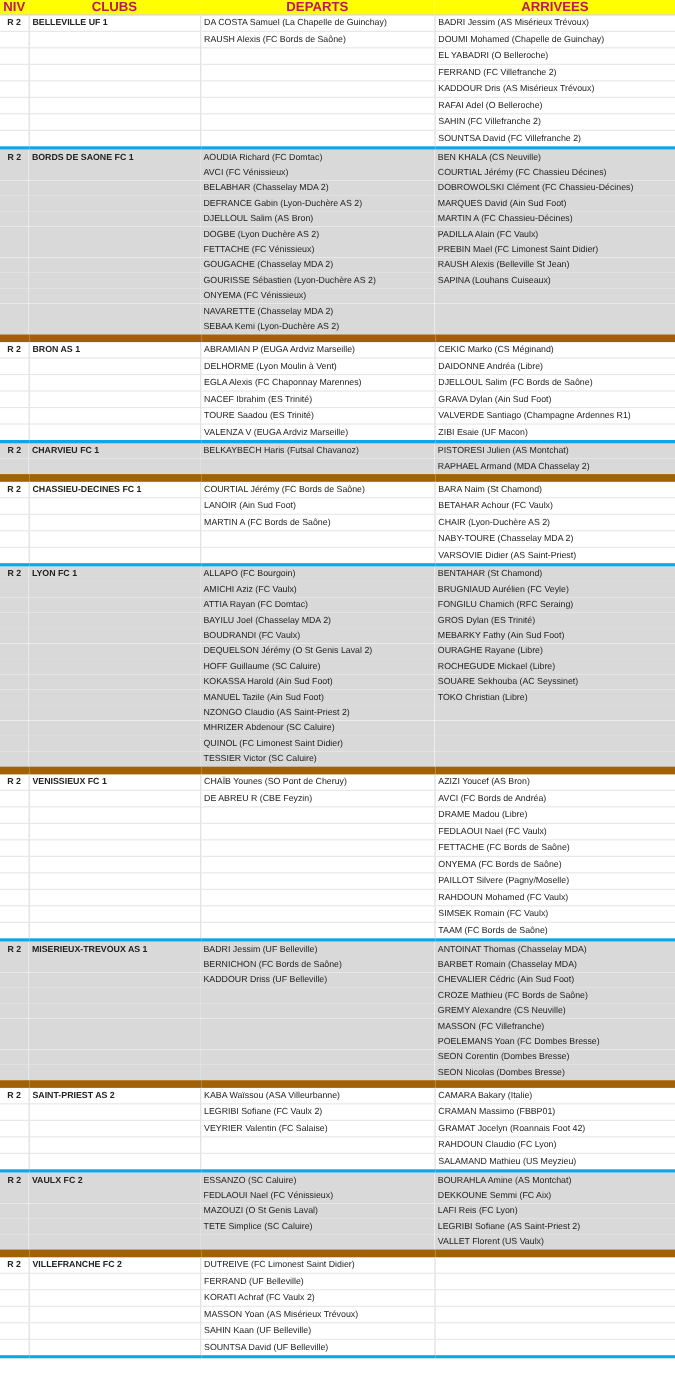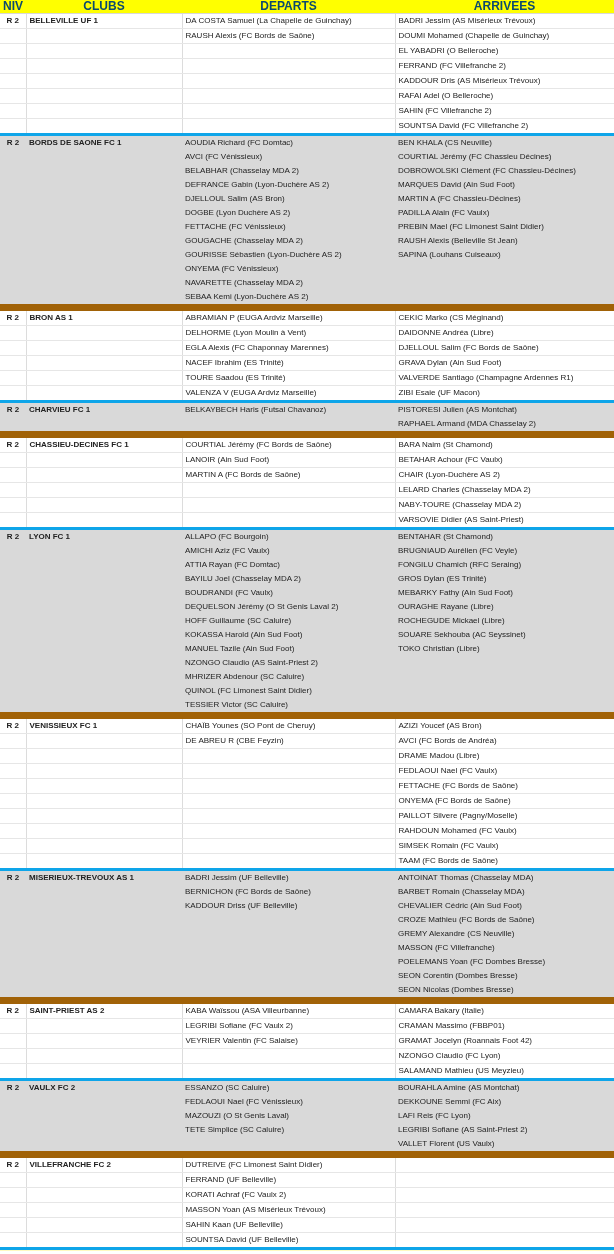--- a/index.html
+++ b/index.html
@@ -4,21 +4,21 @@
 <style>
   html, body { margin: 0; padding: 0; background: #ffffff; }
   body { width: 614px; height: 1254px; overflow: hidden; font-family: "Liberation Sans", sans-serif; }
   table { border-collapse: collapse; width: 614px; table-layout: fixed; }
   col.c-niv { width: 26px; }
   col.c-club { width: 156px; }
   col.c-dep { width: 213px; }
   col.c-arr { width: 219px; }
   th {
     background: #ffff00;
-    color: #0c4a6e;
+    color: #be185d;
     font-weight: bold;
     font-size: 12px;
     height: 13px;
     line-height: 13px;
     padding: 0;
     text-align: center;
     border-bottom: 1px solid #d8d8d8;
   }
   td {
     font-size: 8px;
@@ -248,26 +248,20 @@
       <tr>
         <td class="niv"></td>
         <td class="club"></td>
         <td class="dep">MARTIN A (FC Bords de Saône)</td>
         <td class="arr">CHAIR (Lyon-Duchère AS 2)</td>
       </tr>
       <tr>
         <td class="niv"></td>
         <td class="club"></td>
         <td class="dep"></td>
-        <td class="arr">LELARD Charles (Chasselay MDA 2)</td>
-      </tr>
-      <tr>
-        <td class="niv"></td>
-        <td class="club"></td>
-        <td class="dep"></td>
         <td class="arr">NABY-TOURE (Chasselay MDA 2)</td>
       </tr>
       <tr>
         <td class="niv"></td>
         <td class="club"></td>
         <td class="dep"></td>
         <td class="arr">VARSOVIE Didier (AS Saint-Priest)</td>
       </tr>
     </tbody>
     <tbody class="gray">
@@ -484,21 +478,21 @@
       <tr>
         <td class="niv"></td>
         <td class="club"></td>
         <td class="dep">VEYRIER Valentin (FC Salaise)</td>
         <td class="arr">GRAMAT Jocelyn (Roannais Foot 42)</td>
       </tr>
       <tr>
         <td class="niv"></td>
         <td class="club"></td>
         <td class="dep"></td>
-        <td class="arr">NZONGO Claudio (FC Lyon)</td>
+        <td class="arr">RAHDOUN Claudio (FC Lyon)</td>
       </tr>
       <tr>
         <td class="niv"></td>
         <td class="club"></td>
         <td class="dep"></td>
         <td class="arr">SALAMAND Mathieu (US Meyzieu)</td>
       </tr>
     </tbody>
     <tbody class="gray">
       <tr>

